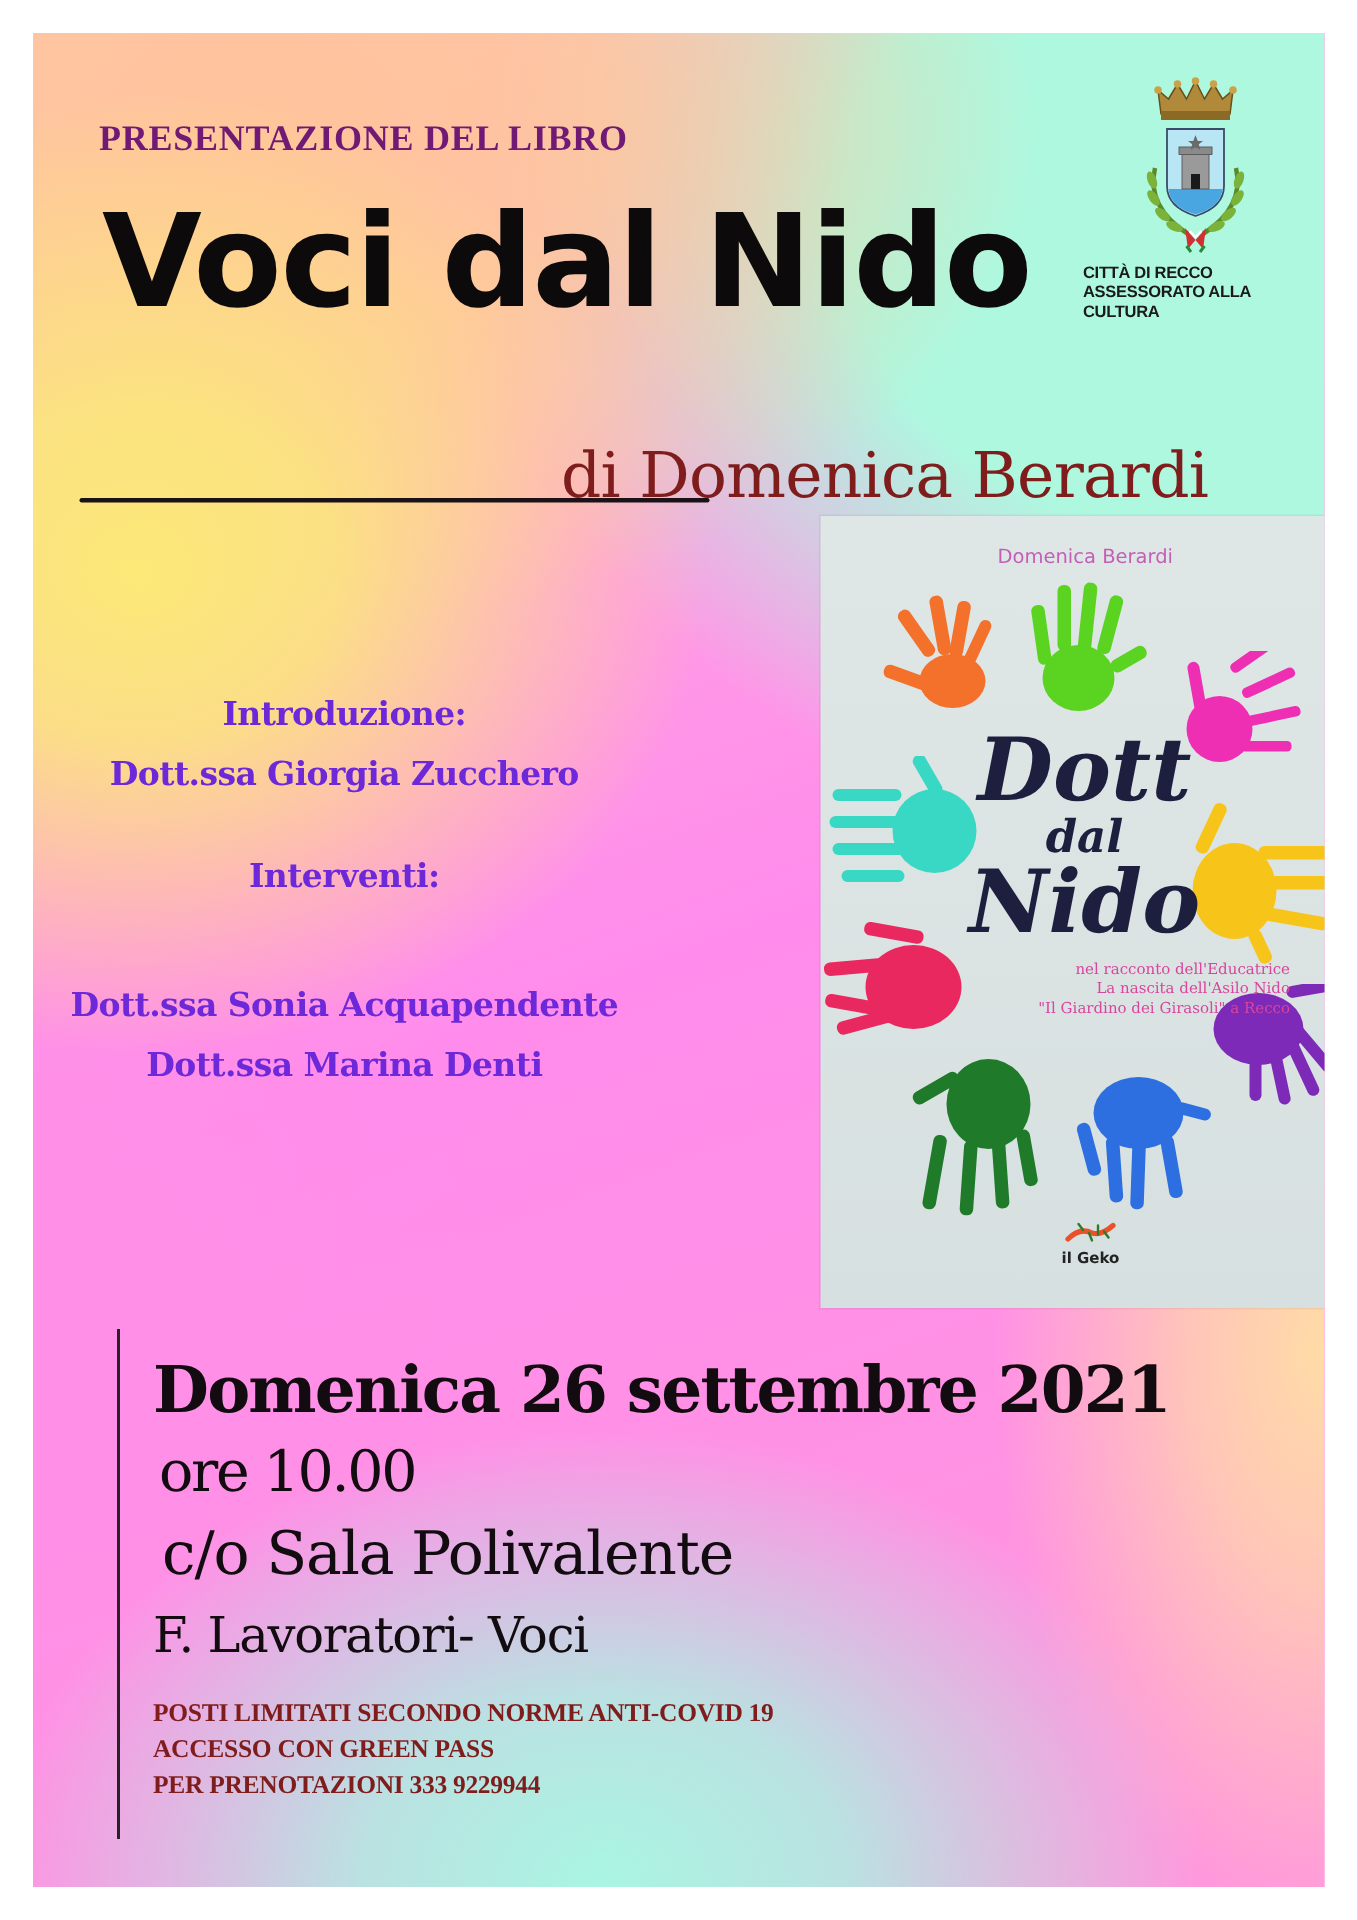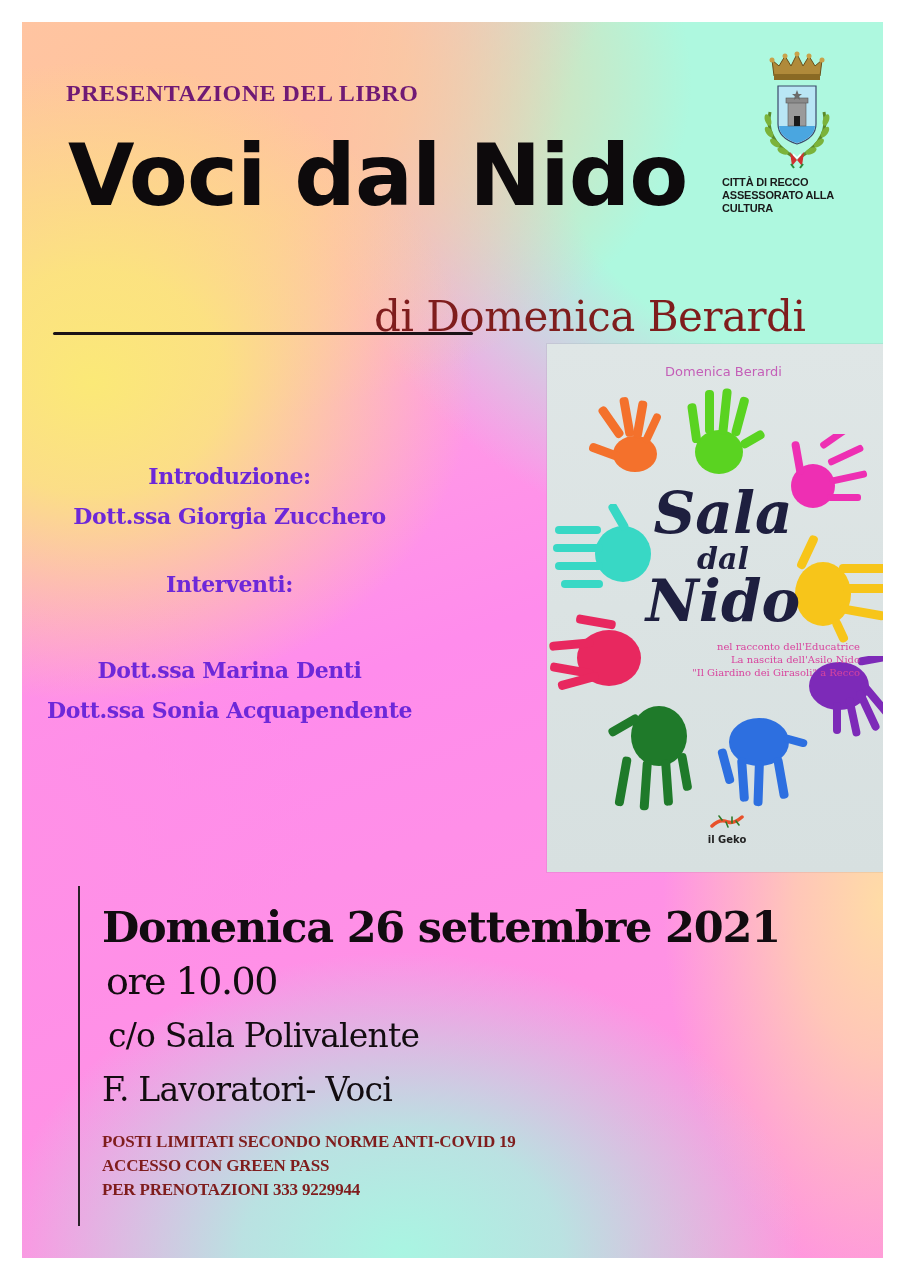--- a/index.html
+++ b/index.html
@@ -128,21 +128,21 @@
     }
     .event .date {
       font-size: 43px; font-weight: bold; letter-spacing: -1.2px; white-space: nowrap;
       line-height: 50px;
     }
     .event .time {
       font-size: 38px; font-weight: normal; letter-spacing: -1.5px; margin-left: 4px;
       line-height: 50px; margin-top: 4px;
     }
     .event .venue {
-      font-size: 33px; letter-spacing: -0.8px; margin-left: 6px; line-height: 48px; margin-top: 6px;
+      font-size: 40px; letter-spacing: -0.8px; margin-left: 6px; line-height: 48px; margin-top: 6px;
     }
     .event .place {
       font-size: 33px; letter-spacing: -0.8px; line-height: 48px; margin-top: 6px;
     }
     .notes {
       position: absolute; left: 80px; top: 1108px;
       font-family: "Liberation Serif", serif; font-weight: bold;
       font-size: 17px; line-height: 24px; color: #7f1d1d; letter-spacing: -0.2px;
     }
   </style>
@@ -197,22 +197,22 @@
     <div class="crest-line">CITTÀ DI RECCO</div>
     <div class="crest-line">ASSESSORATO ALLA CULTURA</div>
   </div>
 
   <div class="speakers">
     <div class="line">Introduzione:</div>
     <div class="line">Dott.ssa Giorgia Zucchero</div>
     <div class="gap1"></div>
     <div class="line">Interventi:</div>
     <div class="gap2"></div>
+    <div class="line">Dott.ssa Sonia Acquapendente</div>
     <div class="line">Dott.ssa Marina Denti</div>
-    <div class="line">Dott.ssa Sonia Acquapendente</div>
   </div>
 
   <div class="book">
     <div class="book-author">Domenica Berardi</div>
 
     <svg class="hand" style="left:36px;top:50px" width="90" height="90" viewBox="0 0 90 90">
       <g fill="#f4712c">
           <ellipse cx="52" cy="60" rx="22" ry="18"></ellipse>
           <rect x="8" y="48" width="32" height="9" rx="4" transform="rotate(20 8 48)"></rect>
           <rect x="14" y="16" width="9" height="36" rx="4" transform="rotate(-35 14 16)"></rect>
@@ -295,21 +295,21 @@
           <ellipse cx="44" cy="28" rx="30" ry="24"></ellipse>
           <rect x="2" y="36" width="9" height="36" rx="4" transform="rotate(-15 2 36)"></rect>
           <rect x="22" y="44" width="9" height="44" rx="4" transform="rotate(-4 22 44)"></rect>
           <rect x="40" y="46" width="9" height="46" rx="4" transform="rotate(2 40 46)"></rect>
           <rect x="58" y="44" width="9" height="42" rx="4" transform="rotate(-10 58 44)"></rect>
           <rect x="70" y="20" width="24" height="8" rx="4" transform="rotate(15 70 20)"></rect>
         </g>
     </svg>
 
     <div class="book-title">
-      <span class="t1">Sala</span>
+      <span class="t1">Dott</span>
       <span class="t2">dal</span>
       <span class="t3">Nido</span>
     </div>
     <div class="book-sub">
       <div>nel racconto dell'Educatrice</div>
       <div>La nascita dell'Asilo Nido</div>
       <div>"Il Giardino dei Girasoli" a Recco</div>
     </div>
     <div class="book-pub">
       <svg width="34" height="16" viewBox="0 0 34 16">

